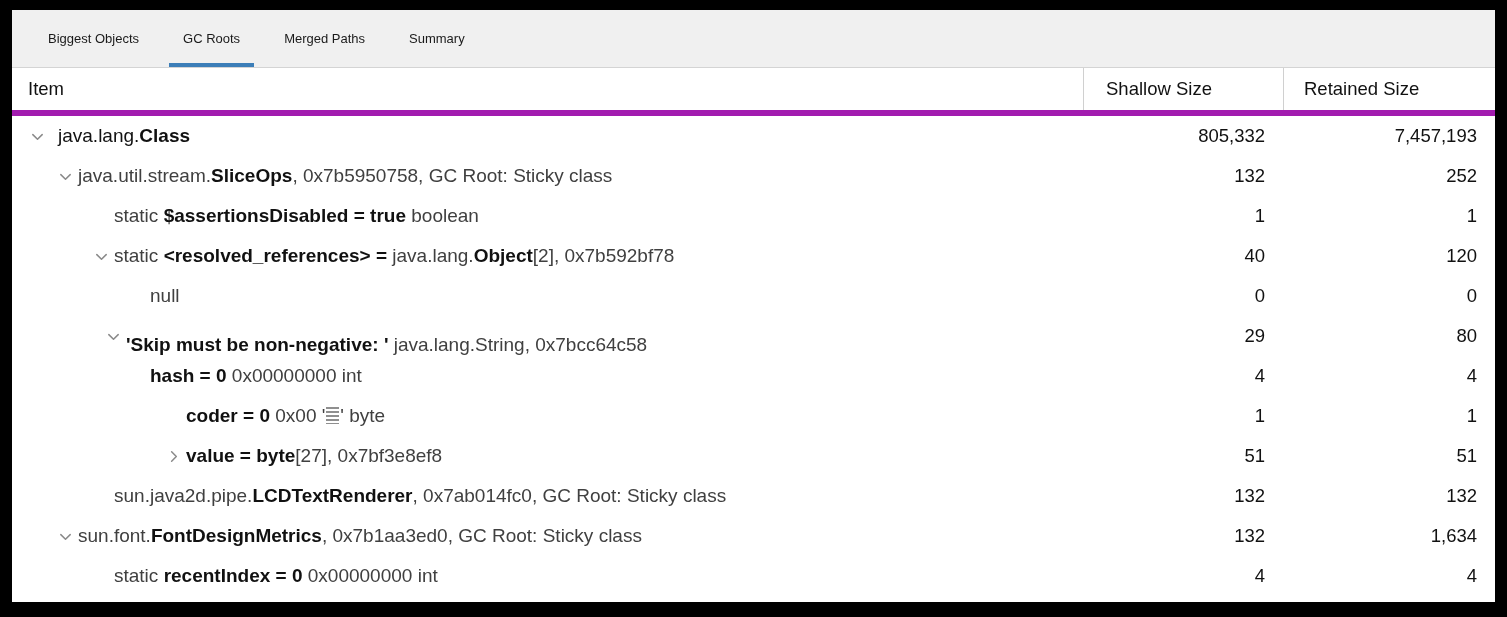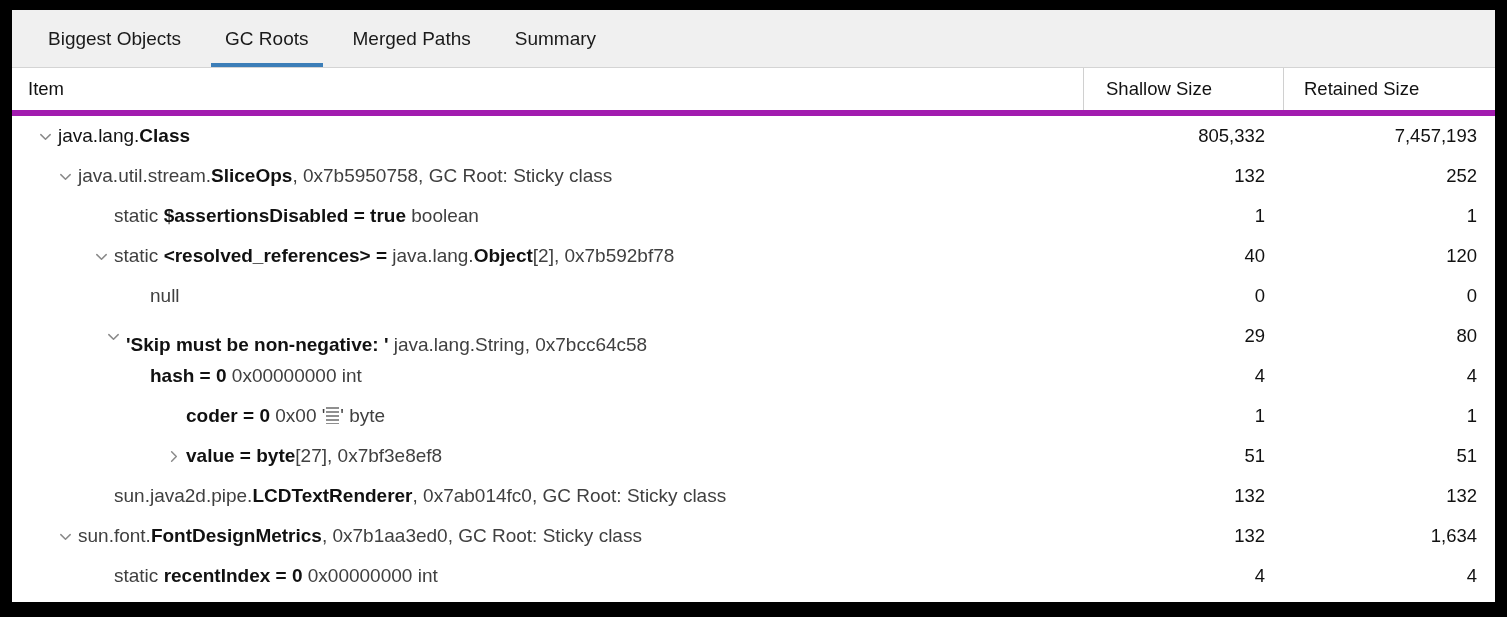--- a/index.html
+++ b/index.html
@@ -24,21 +24,21 @@
     border-bottom: 1px solid #d4d4d4;
     display: flex;
     align-items: stretch;
     padding-left: 14px;
   }
   .tab {
     position: relative;
     display: flex;
     align-items: center;
     padding: 0 22px;
-    font-size: 19px;
+    font-size: 13px;
     color: #1a1a1a;
     white-space: nowrap;
     cursor: default;
   }
   .tab .tab-underline {
     position: absolute;
     left: 8px; right: 8px; bottom: 0;
     height: 4px;
     background: transparent;
   }
@@ -156,21 +156,21 @@
     </div>
 
   <div id="thead">
     <div class="th th-item">Item</div>
     <div class="th th-shallow">Shallow Size</div>
     <div class="th th-retained">Retained Size</div>
   </div>
 
   <div id="tbody">
       <div class="row">
-        <div class="cell-item" style="padding-left: 20px;">
+        <div class="cell-item" style="padding-left: 12px; gap: 8px;">
           <span class="twisty">
             <svg width="15" height="15" viewBox="0 0 16 16">
               <path fill="none" stroke="currentColor" stroke-width="1.6" stroke-linecap="round" stroke-linejoin="round" d="M3 6 L8 11 L13 6"></path>
             </svg>
           </span>
           <span class="label"><span class="plain">java.lang.</span><span class="name">Class</span></span>
         </div>
         <div class="cell-num cell-shallow">805,332</div>
         <div class="cell-num cell-retained">7,457,193</div>
       </div>

